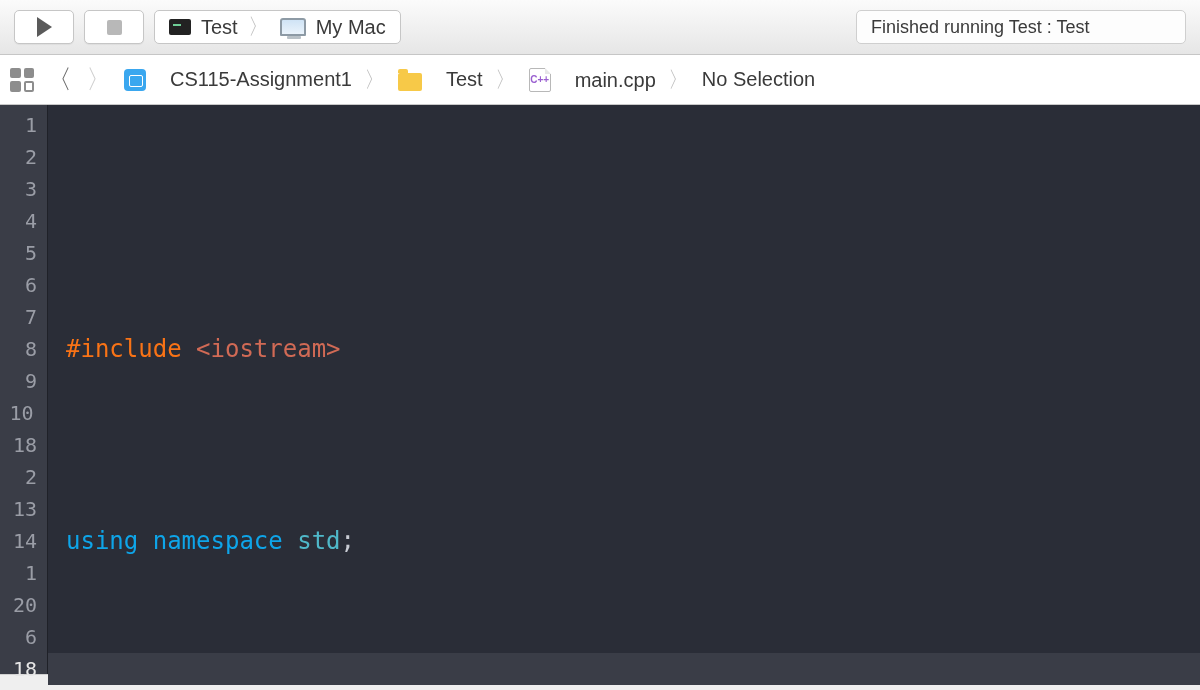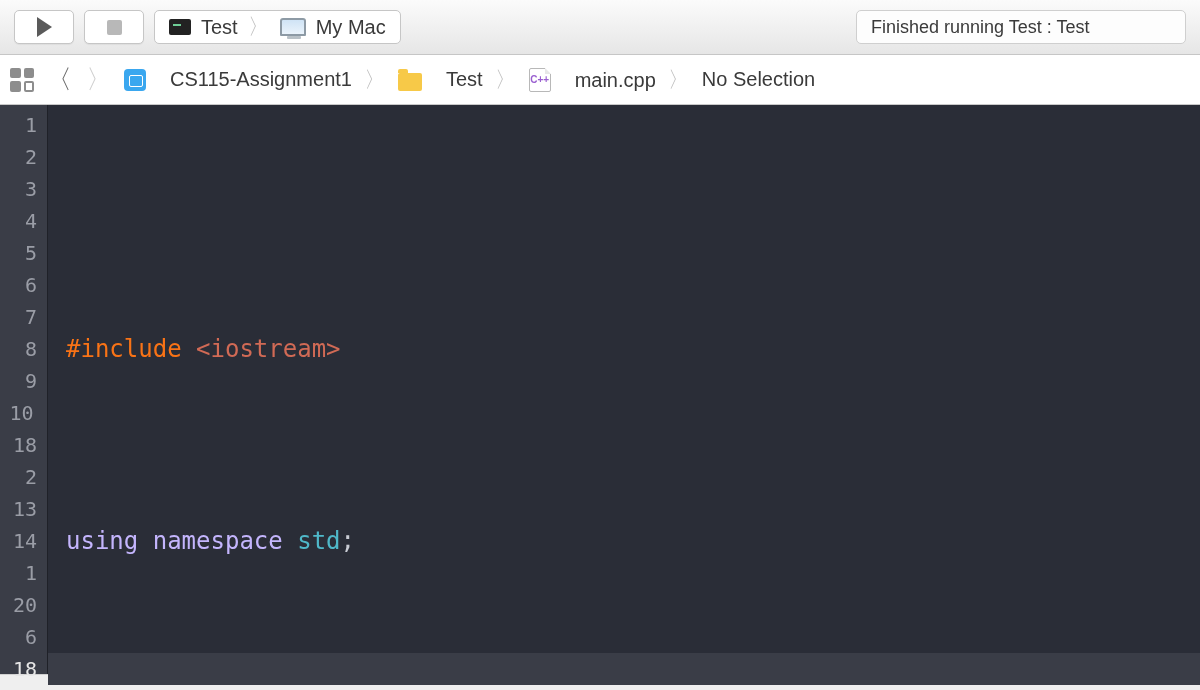--- a/index.html
+++ b/index.html
@@ -150,21 +150,21 @@
   .code .ln{ height:32px; }
   .code .active-line{
     position:absolute; left:0; right:0; height:32px; background:#3a3d47;
     z-index:0;
   }
   .code .ln > *{ position:relative; z-index:1;}
 
   
   .c-preproc{ color:#f97316; }
   .c-angle  { color:#d16a55; }
-  .c-kwpurp { color:#c4b5fd; }
+  .c-kwpurp { color:#0ea5e9; }
   .c-kwteal { color:#4fb8c9; }
   .c-semi   { color:#c9ccd4; }
 
   .scrollbar-stub{
     height:16px;
     background:#efefef;
     border-top:1px solid #d0d0d0;
   }
 </style>
 </head>

